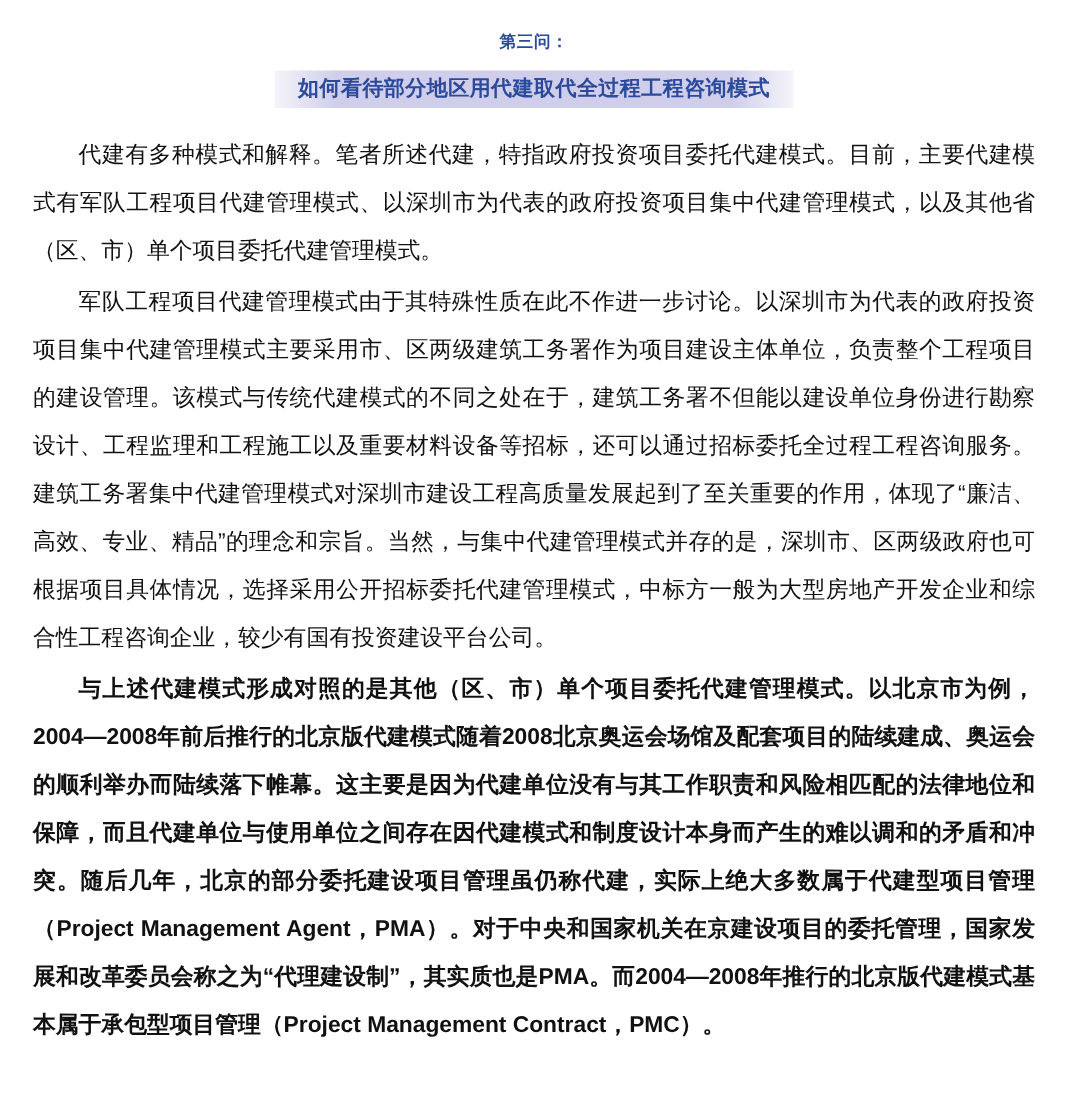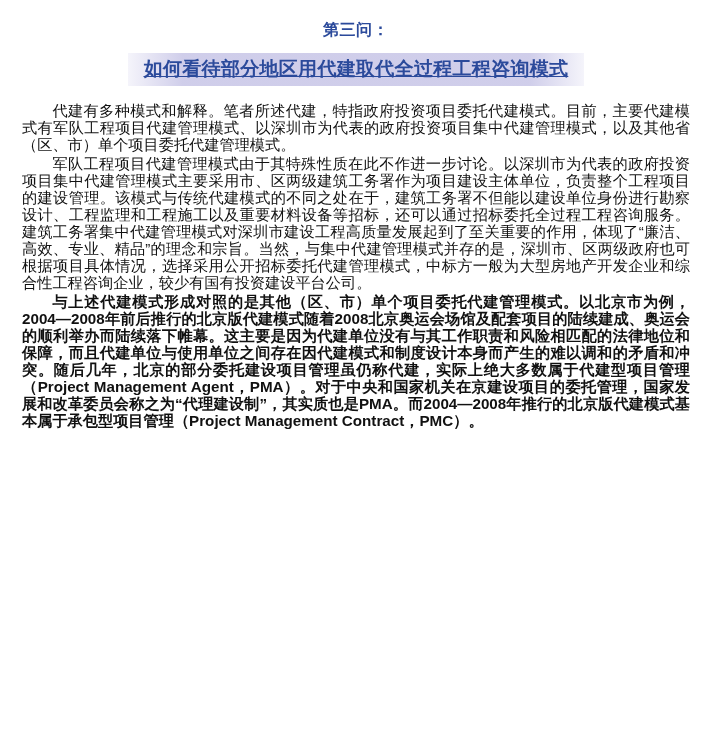--- a/index.html
+++ b/index.html
@@ -17,43 +17,42 @@
   .page {
     width: 712px;
     height: 746px;
     box-sizing: border-box;
     padding: 18px 22px 0 22px;
     position: relative;
   }
   .doc-title {
     text-align: center;
     color: #2b4a9b;
-    font-size: 16px;
+    font-size: 11px;
     font-weight: bold;
     letter-spacing: 0.5px;
     margin: 2px 0 12px 0;
   }
   .subtitle-wrap {
     text-align: center;
     margin-bottom: 16px;
   }
   .doc-subtitle {
     display: inline-block;
     color: #2b4a9b;
-    font-size: 19px;
+    font-size: 14px;
     font-weight: bold;
     background: linear-gradient(90deg, rgba(214,212,238,0.25) 0%, rgba(205,203,233,0.95) 12%, rgba(205,203,233,0.95) 88%, rgba(214,212,238,0.25) 100%);
     padding: 3px 16px 4px 16px;
     letter-spacing: 0.3px;
-    text-decoration: underline;
   }
   .body-text p {
     margin: 0 0 2px 0;
     font-size: 15.2px;
-    line-height: 17px;
+    line-height: 32px;
     text-align: justify;
     text-justify: inter-ideograph;
     text-indent: 2em;
     color: #111111;
   }
   .body-text p:last-child {
     margin-bottom: 0;
     font-weight: bold;
   }
 </style>

